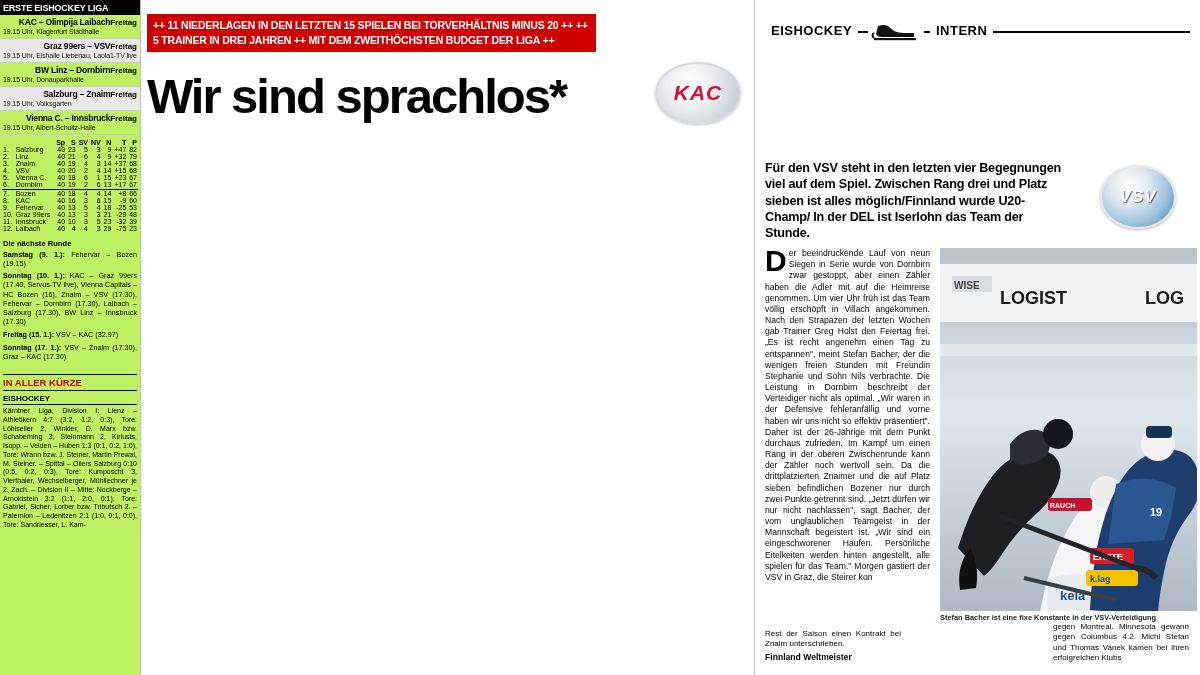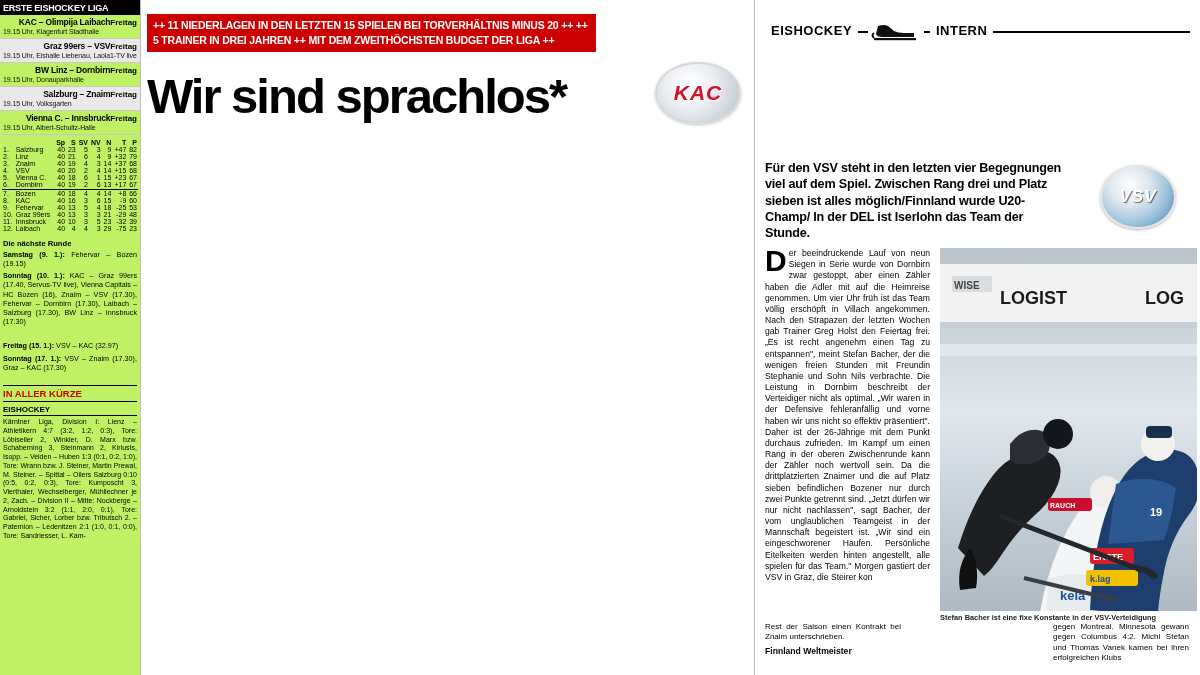--- a/index.html
+++ b/index.html
@@ -74,21 +74,21 @@
      text-shadow:1px 1px 1px rgba(0,0,0,.55);letter-spacing:1px;}
 
   .bodytext{position:absolute;left:10px;top:248px;width:165px;font-size:8.6px;line-height:1.3;
             text-align:justify;}
   .bodytext .drop{float:left;font-size:30px;line-height:24px;font-weight:bold;margin:1px 2px 0 0;}
 
   .photo{position:absolute;left:185px;top:248px;width:257px;height:363px;overflow:hidden;background:#cfd6dc;}
   .photocap{position:absolute;left:185px;top:613px;width:257px;font-size:7.4px;font-weight:bold;color:#222;}
 
   .botcols{position:absolute;left:10px;top:622px;width:432px;display:flex;gap:8px;font-size:8px;
-           line-height:1.3;text-align:justify;}
+           line-height:1.3;text-align:justify;align-items:flex-end;}
   .botcols .c{width:136px;}
   .botcols .c3{width:136px;}
   .botsub{font-weight:bold;font-size:8.6px;margin-top:3px;}
 </style>
 </head>
 <body>
 
 <div class="page">
 
   <div class="leftcol">
@@ -284,21 +284,21 @@
               <td>23</td>
             </tr>
           </tbody>
       </table>
     </div>
 
     <div class="nextround">
       <div class="h">Die nächste Runde</div>
       <div id="next-round-lines">
           <div style="margin-bottom: 3px;"><b>Samstag (9. 1.):</b><span> Fehervar – Bozen (19.15)</span></div>
-          <div style="margin-bottom: 15px;"><b>Sonntag (10. 1.):</b><span> KAC – Graz 99ers (17.40, Servus-TV live), Vienna Capitals – HC Bozen (16), Znaim – VSV (17.30), Fehervar – Dornbirn (17.30), Laibach – Salzburg (17.30), BW Linz – Innsbruck (17.30)</span></div>
+          <div style="margin-bottom: 4px;"><b>Sonntag (10. 1.):</b><span> KAC – Graz 99ers (17.40, Servus-TV live), Vienna Capitals – HC Bozen (16), Znaim – VSV (17.30), Fehervar – Dornbirn (17.30), Laibach – Salzburg (17.30), BW Linz – Innsbruck (17.30)</span></div>
           <div style="margin-bottom: 3px;"><b>Freitag (15. 1.):</b><span> VSV – KAC (32.97)</span></div>
           <div style="margin-bottom: 13px;"><b>Sonntag (17. 1.):</b><span> VSV – Znaim (17.30), Graz – KAC (17.30)</span></div>
         </div>
     </div>
 
     <div class="kurze">IN ALLER KÜRZE</div>
     <div class="kurze-sub">EISHOCKEY</div>
     <div class="kurze-body">Kärntner Liga, Division I: Lienz – Athletikern 4:7 (3:2, 1:2, 0:3), Tore: Löbiseller 2, Winkler, D. Marx bzw. Schaberning 3, Steinmann 2, Kiriusts, Isopp. – Velden – Huben 1:3 (0:1, 0:2, 1:0), Tore: Wrann bzw. J. Steiner, Martin Prewal, M. Steiner. – Spittal – Oilers Salzburg 0:10 (0:5, 0:2, 0:3), Tore: Kumposcht 3, Vierthaler, Wechselberger, Mühllechner je 2, Zach. – Division II – Mitte: Nockberge – Arnoldstein 3:2 (1:1, 2:0, 0:1), Tore: Gabriel, Sicher, Lorber bzw. Tributsch 2. – Paternion – Ledenitzen 2:1 (1:0, 0:1, 0:0), Tore: Sandriesser, L. Kam-</div>
   </div>
 

